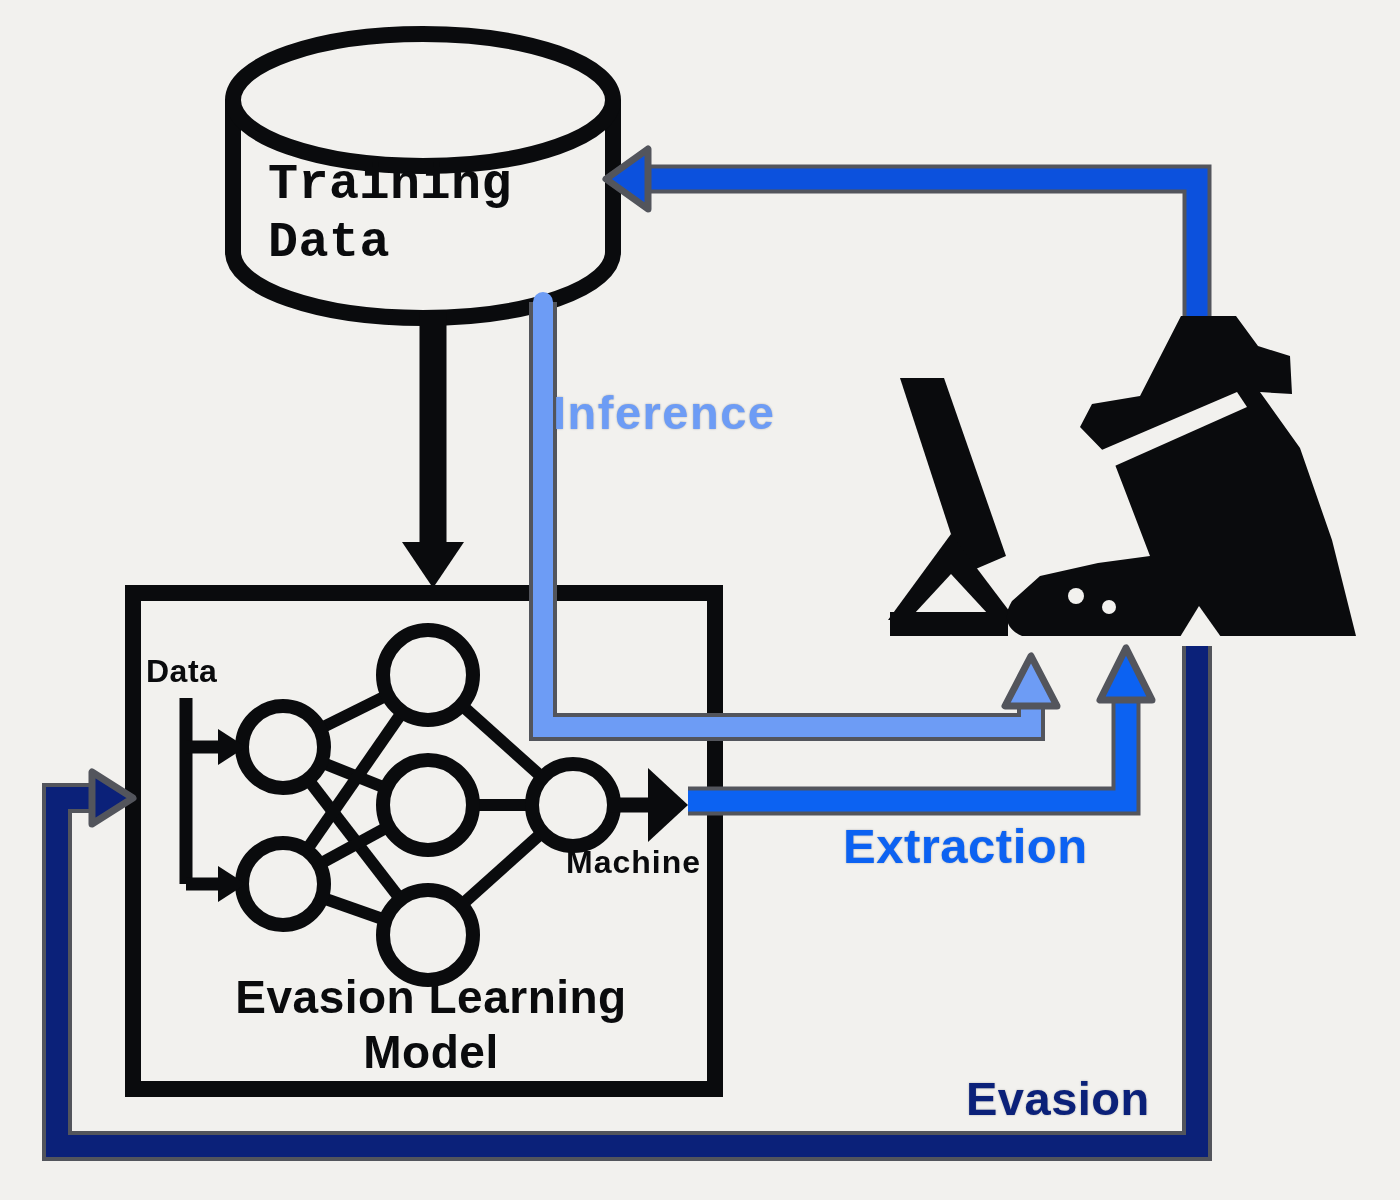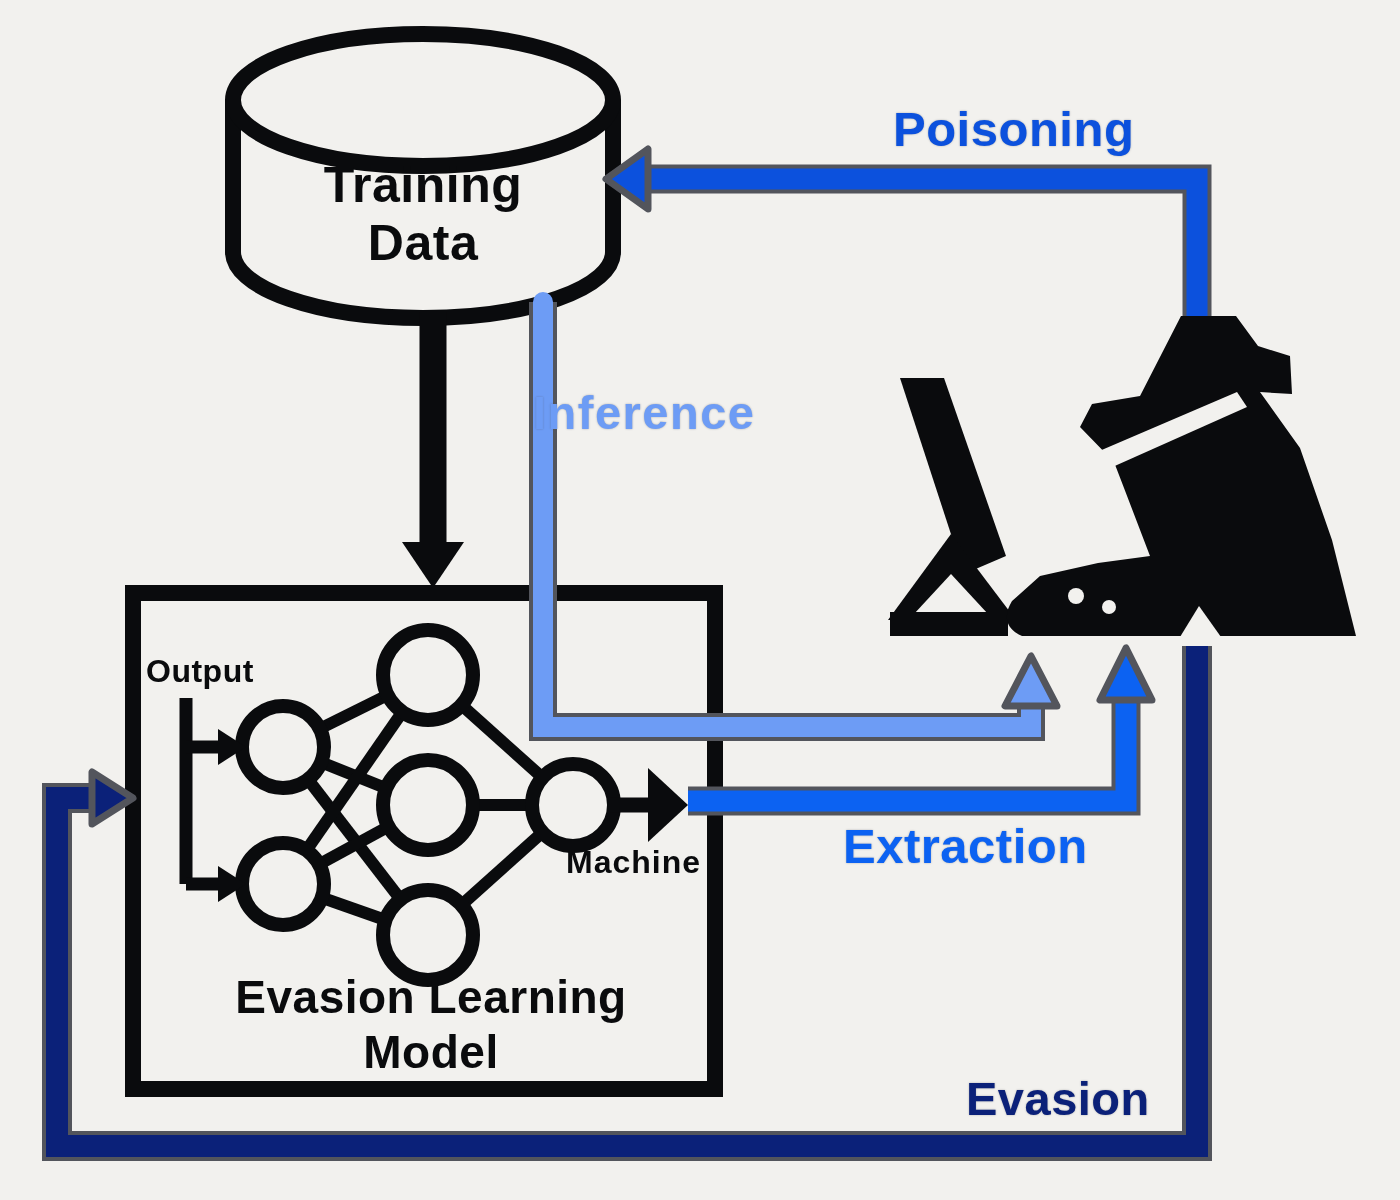--- a/index.html
+++ b/index.html
@@ -13,23 +13,23 @@
   .stage svg{position:absolute;left:0;top:0;width:1400px;height:1200px;display:block;}
   .lbl{
     position:absolute;
     font-family:"Liberation Sans","DejaVu Sans",sans-serif;
     font-weight:800;
     line-height:1.16;
     letter-spacing:.5px;
     white-space:normal;
   }
   .lbl.attack{text-shadow:0 0 2px rgba(78,80,88,.45);}
-  #lbl-training{left:268px;top:156px;width:310px;text-align:center;font-size:50px;color:var(--ink);}
+  #lbl-training{left:268px;top:156px;width:310px;text-align:left;font-size:50px;color:var(--ink);font-family:Liberation Mono, monospace;}
   #lbl-poisoning{left:893px;top:101px;font-size:49px;color:var(--poisoning);}
-  #lbl-inference{left:533px;top:386px;font-size:47px;color:var(--inference);letter-spacing:1.5px;}
+  #lbl-inference{left:553px;top:386px;font-size:47px;color:var(--inference);letter-spacing:1.5px;}
   #lbl-extraction{left:843px;top:818px;font-size:49px;color:var(--extraction);}
   #lbl-evasion{left:966px;top:1072px;font-size:47px;color:var(--evasion);}
   #lbl-input{left:146px;top:653px;font-size:32px;color:var(--ink);}
   #lbl-output{left:566px;top:844px;font-size:32px;color:var(--ink);letter-spacing:1px;}
   #lbl-model{left:210px;top:970px;width:442px;text-align:center;font-size:46px;color:var(--ink);line-height:1.2;}
   
   .ink-stroke{stroke:var(--ink);fill:none;}
   .ink-fill{fill:var(--ink);stroke:none;}
   .bg-fill{fill:var(--bg);stroke:none;}
   .node{fill:var(--bg);stroke:var(--ink);}
@@ -135,26 +135,25 @@
 
     <g>
       <path class="underlay" stroke-width="30" d="M 1197,646 L 1197,1146 L 57,1146 L 57,798 L 94,798"></path>
       <path class="evasion-stroke" stroke-width="22" d="M 1197,646 L 1197,1146 L 57,1146 L 57,798 L 94,798"></path>
       <polygon class="evasion-fill head-underlay" points="92,772 92,824 133,798"></polygon>
     </g>
   </svg>
 
   <div class="lbl" id="lbl-training">Training Data</div>
 
-  <div class="lbl attack" id="lbl-poisoning">Poisoning</div>
 
   <div class="lbl attack" id="lbl-inference">Inference</div>
 
   <div class="lbl attack" id="lbl-evasion">Evasion</div>
 
   <div class="lbl attack" id="lbl-extraction">Extraction</div>
 
-  <div class="lbl" id="lbl-input">Output</div>
+  <div class="lbl" id="lbl-input">Data</div>
 
   <div class="lbl" id="lbl-output">Machine</div>
 
   <div class="lbl" id="lbl-model">Evasion Learning Model</div>
 </div>
 
 </body></html>

